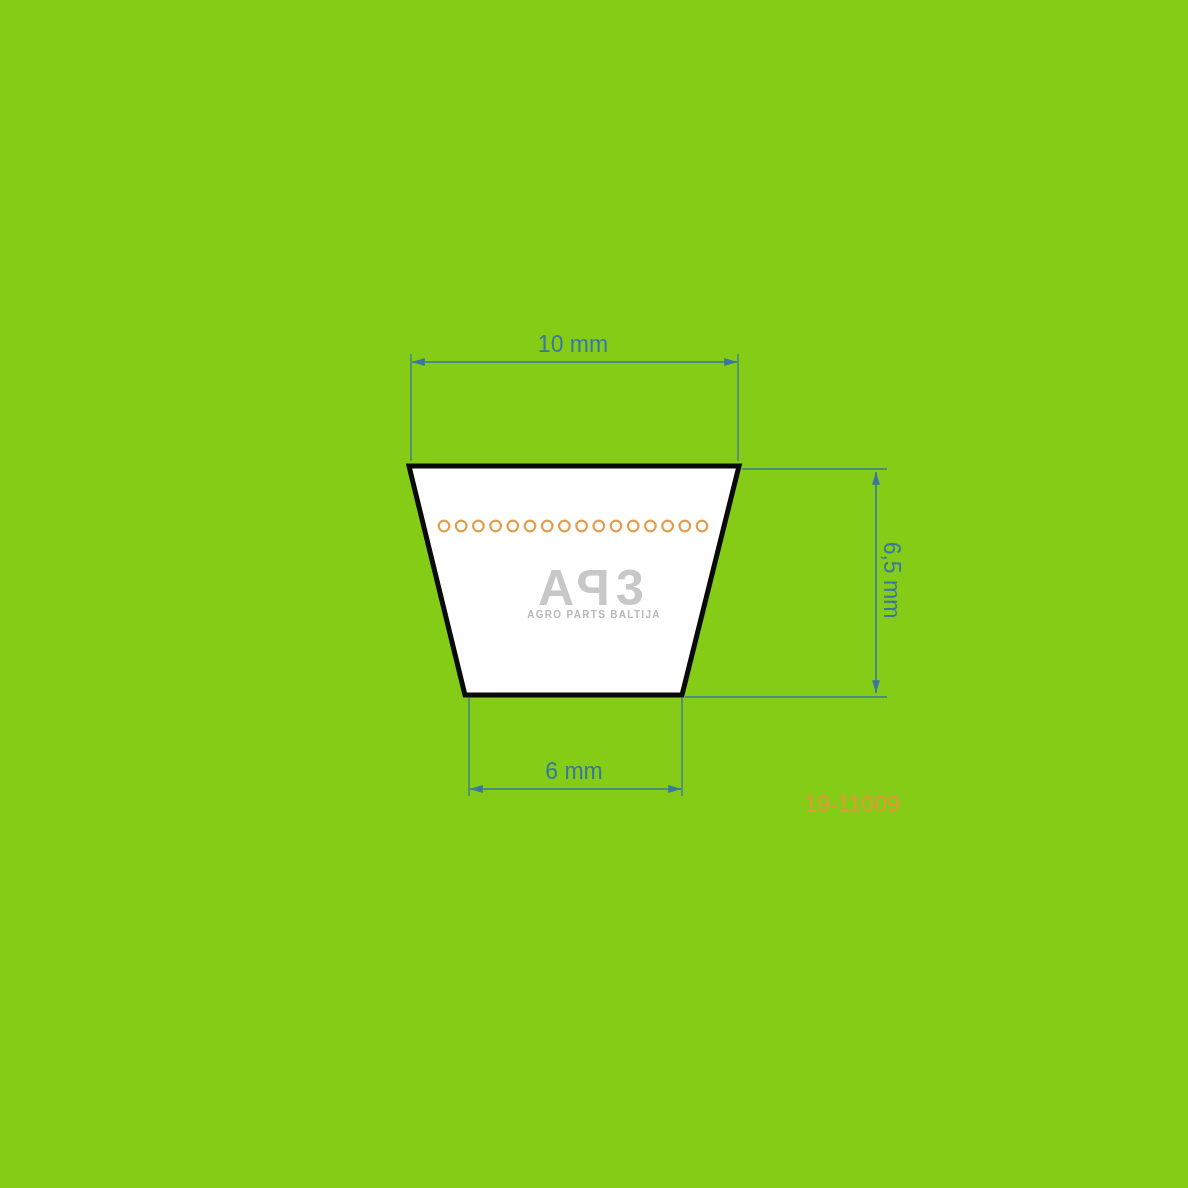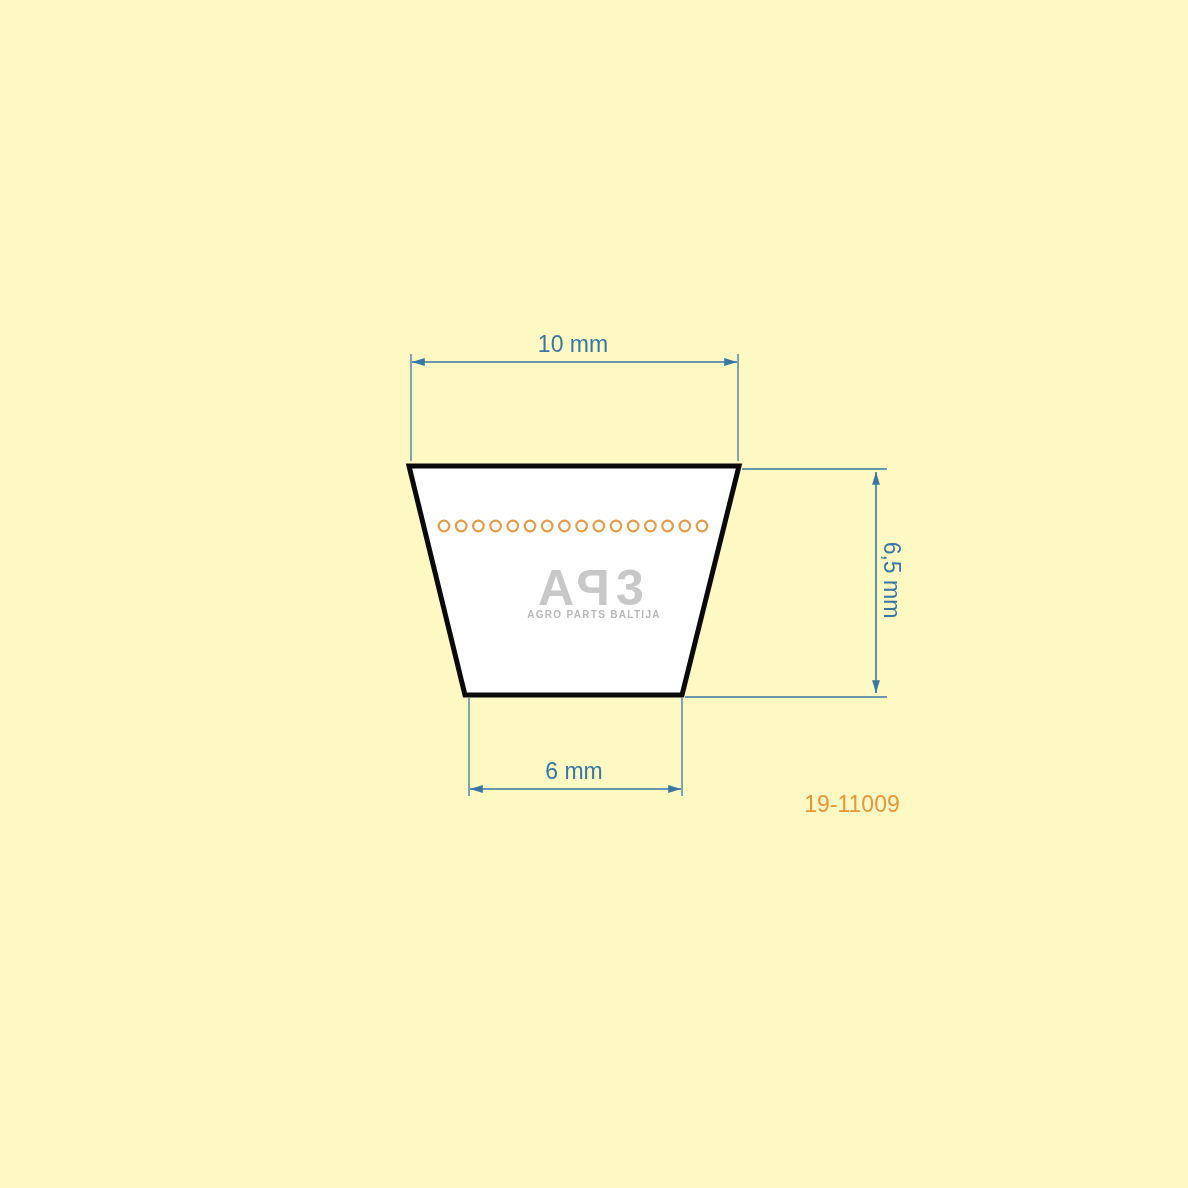--- a/index.html
+++ b/index.html
@@ -5,21 +5,21 @@
   html, body {
     margin: 0;
     padding: 0;
     background: #ffffff;
     font-family: "Liberation Sans", sans-serif;
   }
   .canvas {
     position: relative;
     width: 1188px;
     height: 1188px;
-    background: #fef9c3;
+    background: #84cc16;
     overflow: hidden;
   }
   svg { display: block; }
   .outline {
     fill: #ffffff;
     stroke: #0a0a0a;
     stroke-width: 5;
     stroke-linejoin: miter;
   }
   .dim-line {

